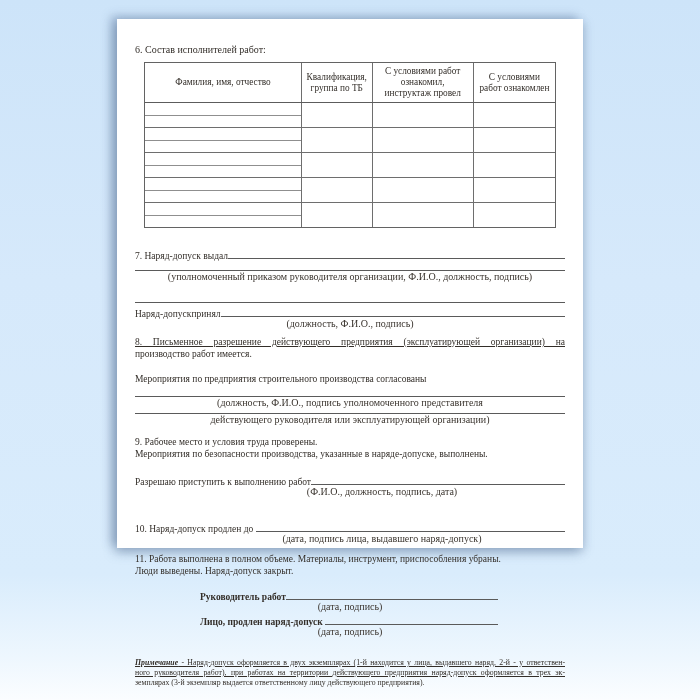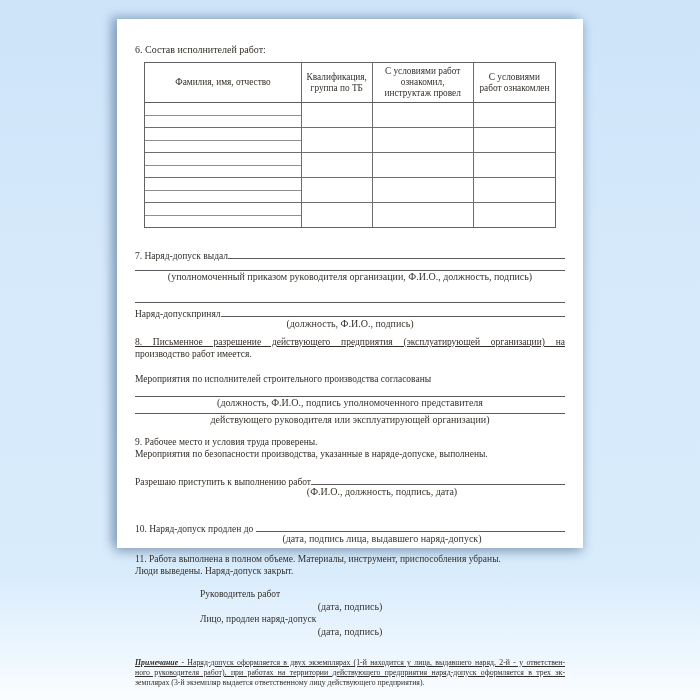--- a/index.html
+++ b/index.html
@@ -30,21 +30,21 @@
       background-position:center;background-repeat:no-repeat;}
   
   .frow{display:flex;align-items:baseline;height:13px;}
   .frow .lbl{flex:0 0 auto;white-space:pre;}
   .fill{flex:1 1 auto;border-bottom:1px solid #5a5a5a;height:11px;}
   .hr{border-bottom:1px solid #5a5a5a;}
   .caption{font-size:10px;line-height:9px;text-align:center;margin-top:1px;color:#3a342e;}
   .shift-r{transform:translateX(32px);}
   .just{ text-align:justify;text-align-last:justify;text-decoration:underline;}
   .para{margin:0;}
-  .sig-row{margin-left:65px;margin-right:67px;font-weight:normal;flex-direction:column;}
+  .sig-row{margin-left:65px;margin-right:67px;font-weight:bold;}
   .note{font-size:7.8px;line-height:10px;margin-top:22px;}
   .note .lead{font-weight:bold;font-style:italic;}
 </style>
 </head>
 <body>
 
 <div class="paper">
 
   <p class="title">6. Состав исполнителей работ:</p>
 
@@ -104,21 +104,21 @@
 
   <div class="frow" style="margin-top:2px">
     <span class="lbl">Наряд-допускпринял</span>
     <span class="fill"></span>
   </div>
   <div class="caption">(должность, Ф.И.О., подпись)</div>
 
   <p class="para just" style="margin-top:8px">8. Письменное разрешение действующего предприятия (эксплуатирующей организации) на</p>
   <p class="para">производство работ имеется.</p>
 
-  <p class="para" style="margin-top:13px">Мероприятия по исполнителей строительного производства согласованы</p>
+  <p class="para" style="margin-top:13px">Мероприятия по предприятия строительного производства согласованы</p>
 
   <div class="hr" style="height:11px"></div>
   <div class="caption">(должность, Ф.И.О., подпись уполномоченного представителя</div>
   <div class="hr" style="height:6px"></div>
   <div class="caption">действующего руководителя или эксплуатирующей организации)</div>
 
   <p class="para" style="margin-top:12px">9. Рабочее место и условия труда проверены.</p>
   <p class="para">Мероприятия по безопасности производства, указанные в наряде-допуске, выполнены.</p>
 
   <div class="frow" style="margin-top:13px">

